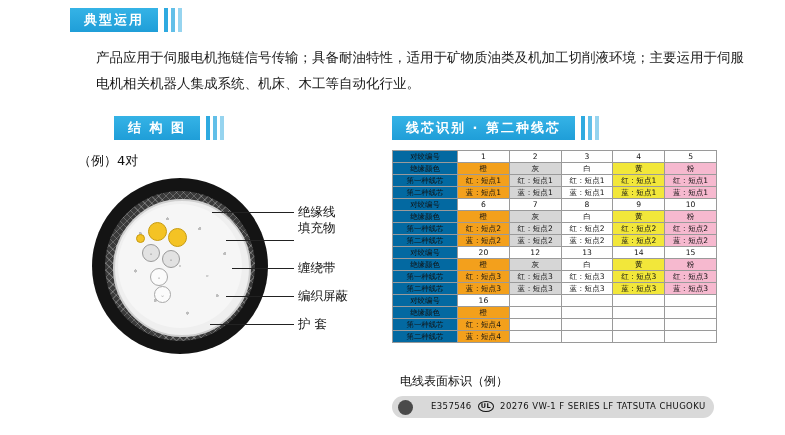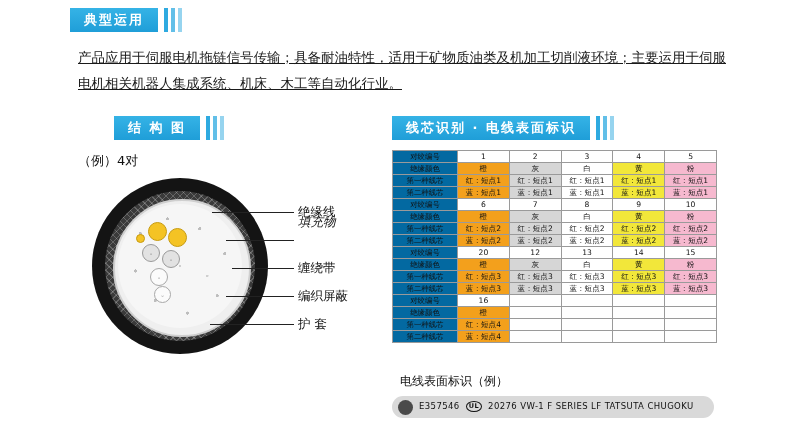--- a/index.html
+++ b/index.html
@@ -54,27 +54,26 @@
     background: #2eaae0;
   }
   .banner .tail i.s1 { opacity: 1; }
   .banner .tail i.s2 { opacity: .75; }
   .banner .tail i.s3 { opacity: .5; }
 
   
   #app-banner { left: 70px; top: 8px; }
   .para {
     position: absolute;
-    left: 78px;
+    left: 96px;
     top: 44px;
     width: 660px;
     font-size: 13.5px;
     line-height: 1.95;
     color: #1a1a1a;
-    text-decoration: underline;
   }
 
   
   #struct-banner { left: 70px; top: 116px; padding-left: 44px; }
   .struct-label {
     position: absolute;
     left: 78px;
     top: 152px;
     font-size: 13px;
     color: #111;
@@ -216,21 +215,21 @@
   }
   .marking .oval {
     width: 15px; height: 15px;
     border-radius: 50%;
     background: #4a4a4a;
     flex: 0 0 auto;
   }
   .marking .mtext {
     font-size: 8.5px;
     color: #111;
-    margin-left: 6px;
+    margin-left: 18px;
     letter-spacing: .4px;
     white-space: nowrap;
   }
   .marking .ul {
     display: inline-block;
     border: 1.4px solid #111;
     border-radius: 50%;
     font-size: 6.5px;
     font-weight: bold;
     padding: 0 2px;
@@ -297,28 +296,28 @@
     <div class="core y" style="left:44px; top:56px; width:9px; height:9px;"></div>
   </div>
 
   <div class="leader" style="left:212px; top:212px; width:82px;"></div>
   <div class="leader" style="left:226px; top:240px; width:68px;"></div>
   <div class="leader" style="left:232px; top:268px; width:62px;"></div>
   <div class="leader" style="left:226px; top:296px; width:68px;"></div>
   <div class="leader" style="left:210px; top:324px; width:84px;"></div>
 
   <div class="lead-label" style="left:298px; top:204px;">绝缘线</div>
-  <div class="lead-label" style="left:298px; top:214px;font-style:italic;">填充物</div>
+  <div class="lead-label" style="left:298px; top:220px;">填充物</div>
   <div class="lead-label" style="left:298px; top:260px;">缠绕带</div>
   <div class="lead-label" style="left:298px; top:288px;">编织屏蔽</div>
   <div class="lead-label" style="left:298px; top:316px;">护 套</div>
 
   <div class="banner" id="ident-banner">
     <div class="bar">
-      <span>线芯识别 · 电线表面标识</span>
+      <span>线芯识别 · 第二种线芯</span>
     </div>
     <div class="tail">
       <i class="s1"></i>
         <i class="s2"></i>
         <i class="s3"></i>
     </div>
   </div>
 
   <table class="idtab">
     <tbody id="idtab-body">

